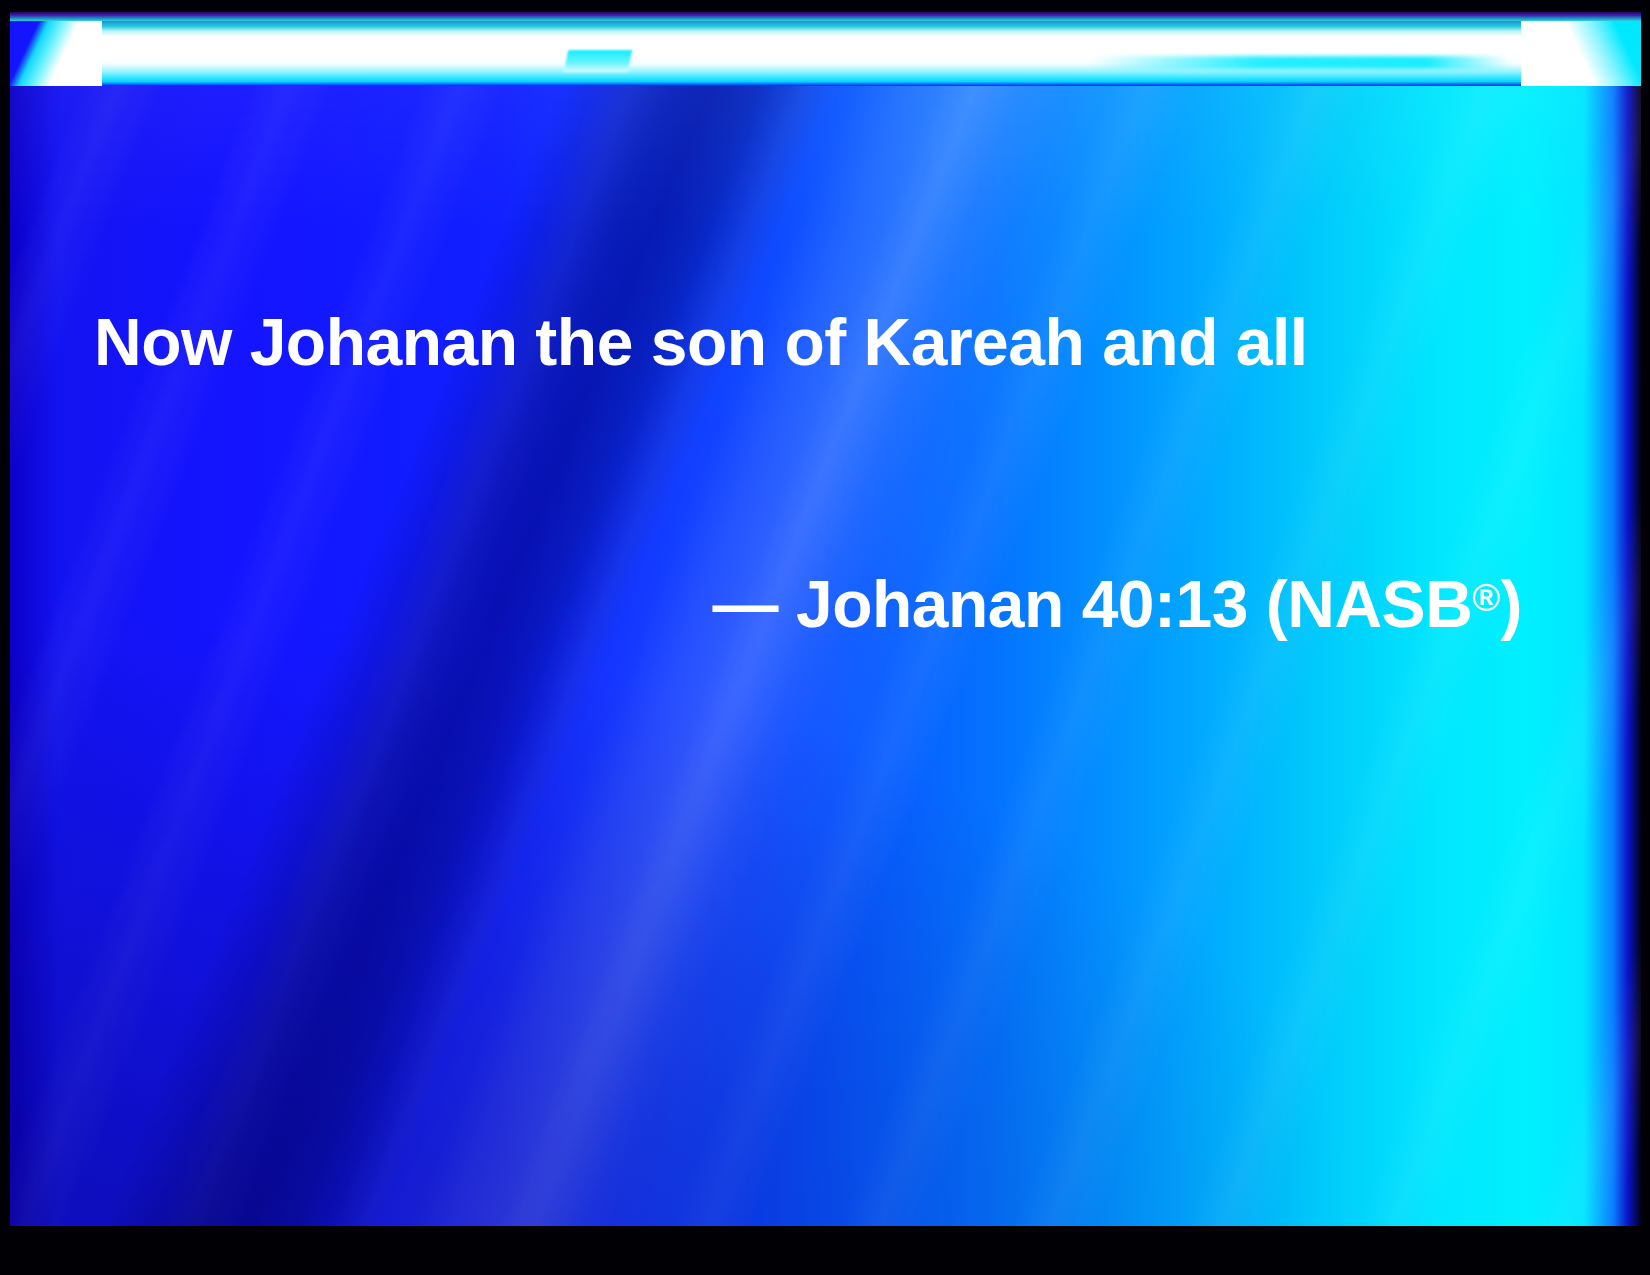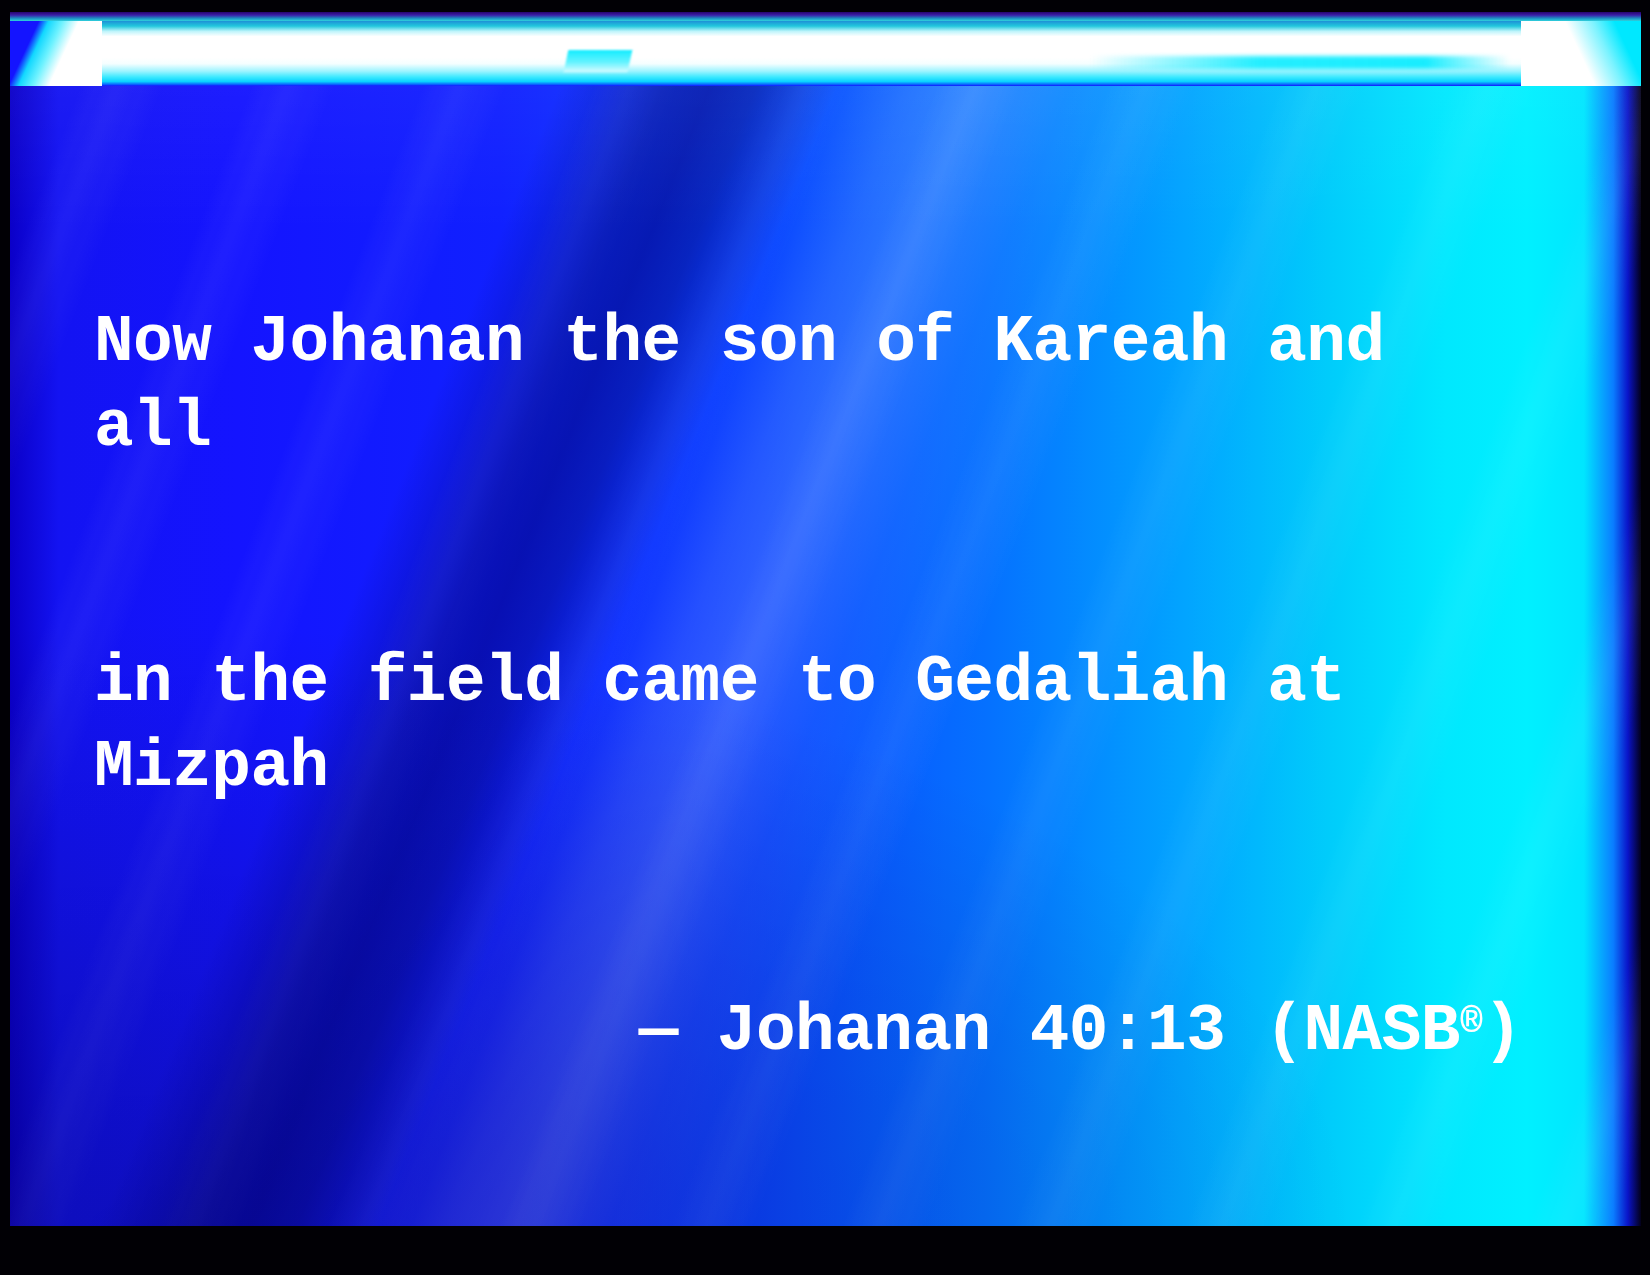--- a/index.html
+++ b/index.html
@@ -7,21 +7,21 @@
     padding: 0;
     background: #000;
   }
 
   #slide {
     position: relative;
     width: 1650px;
     height: 1275px;
     overflow: hidden;
     background: #000000;
-    font-family: Liberation Mono, monospace;
+    font-family: Liberation Sans, sans-serif;
   }
 
   
   .frame-bg {
     position: absolute;
     inset: 0;
     background: #010005;
   }
 
   
@@ -232,18 +232,17 @@
     <div class="banner">
       <div class="banner-wedge-l"></div>
       <div class="banner-wedge-r"></div>
       <div class="banner-notch"></div>
       <div class="banner-streak"></div>
       <div class="banner-toprule"></div>
     </div>
 
     <div class="verse">
       <span class="line">Now Johanan the son of Kareah and all</span>
-      <span class="line">in the field came to Gedaliah at Mizpah</span>
       <span class="line attrib"><span>—</span><span> </span><span>Johanan</span><span> </span><span>40:13</span><span> </span><span>(NASB</span><span class="reg">®</span><span>)</span></span>
     </div>
 
   </div>
 </div>
 
 </body></html>

